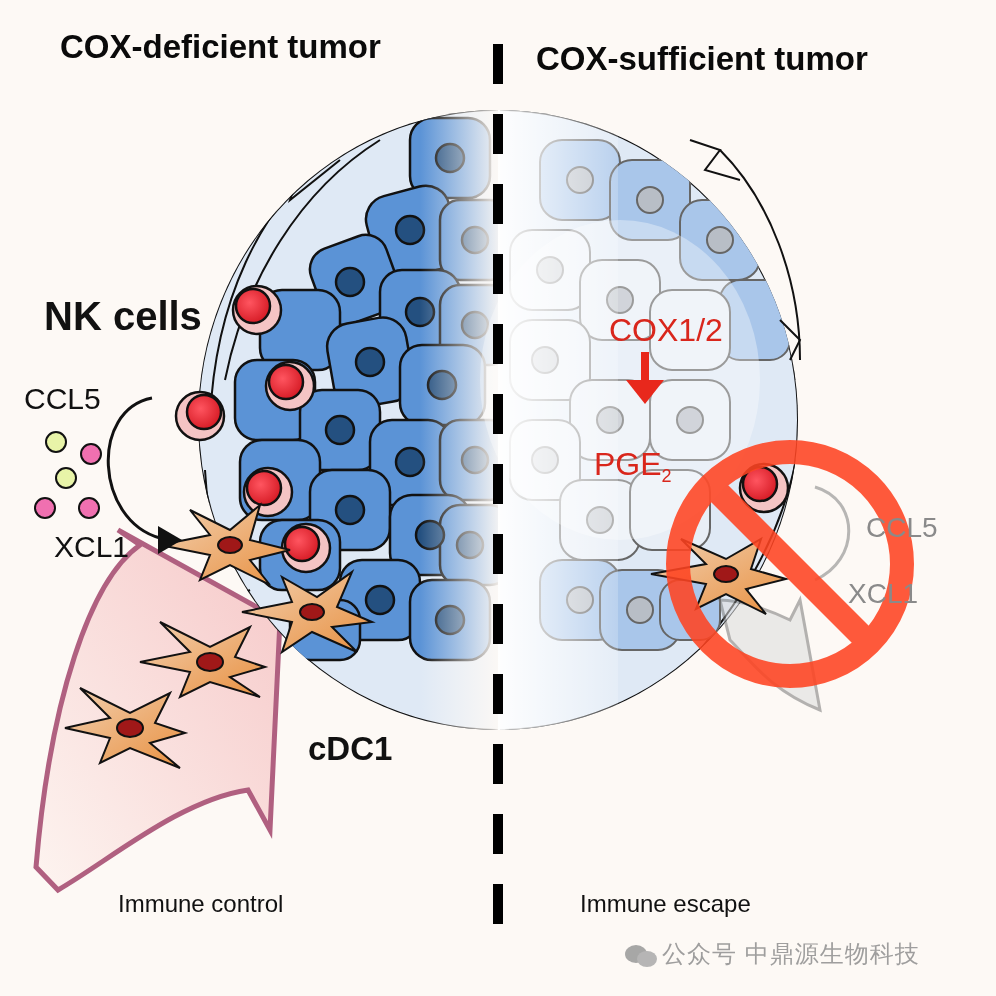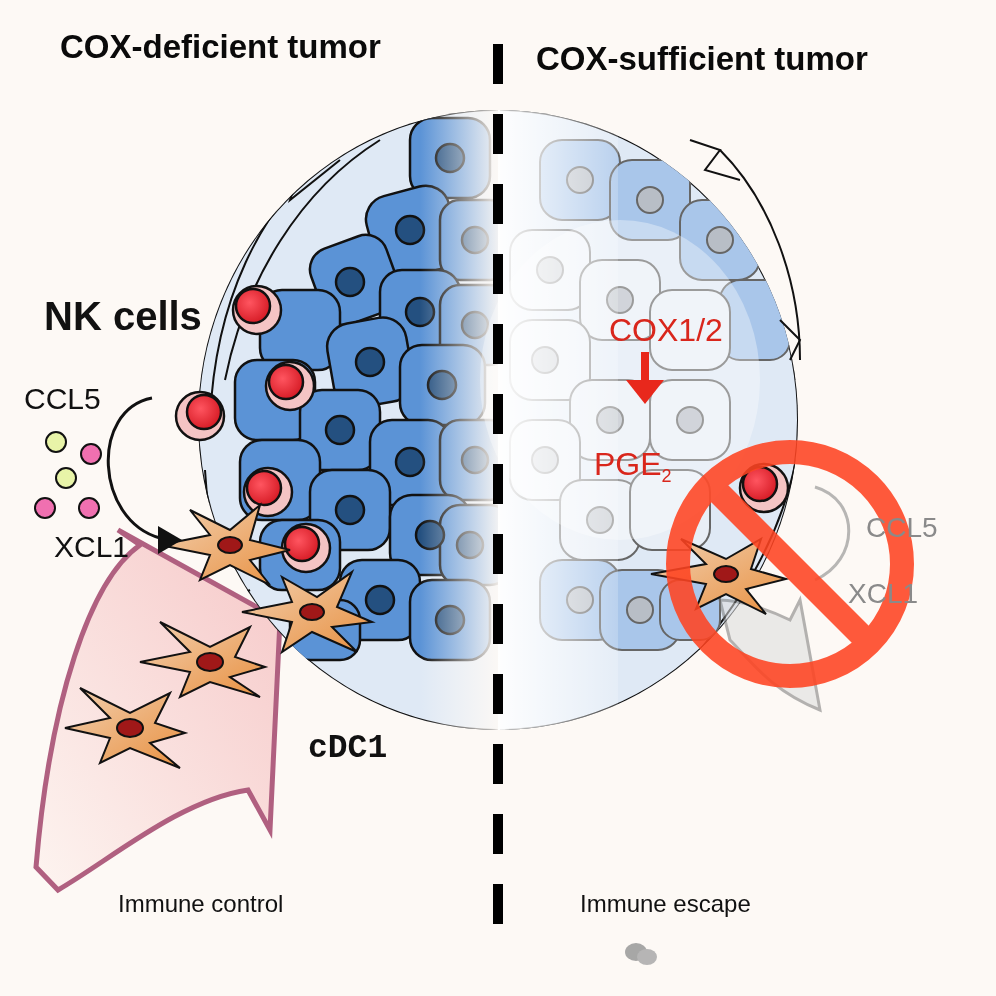--- a/index.html
+++ b/index.html
@@ -245,28 +245,28 @@
     <path d="M 780 320 L 800 340 L 790 360"></path>
   </g>
 </svg>
 
 <div class="abs title" style="left:60px;">COX-deficient tumor</div>
 <div class="abs title" style="left:536px;margin-top:12px;">COX-sufficient tumor</div>
 
 <div class="abs lbl bold" style="left:44px; top:294px; font-size:40px;">NK cells</div>
 <div class="abs lbl" style="left:24px; top:382px; font-size:30px;">CCL5</div>
 <div class="abs lbl" style="left:54px; top:530px; font-size:30px;">XCL1</div>
-<div class="abs lbl bold" style="left:308px; top:730px; font-size:33px;font-family:Liberation Mono, monospace;">cDC1</div>
+<div class="abs lbl bold" style="left:308px; top:730px; font-size:33px;">cDC1</div>
 
 <div class="abs lbl red" style="left:563px; top:312px; font-size:32px;margin-left:46px;">COX1/2</div>
 <div class="abs lbl red" style="left:594px; top:418px; font-size:32px;margin-top:28px;"><span>PGE</span><sub>2</sub></div>
 <div class="abs lbl grey" style="left:866px; top:512px; font-size:28px;">CCL5</div>
 <div class="abs lbl grey" style="left:848px; top:578px; font-size:28px;">XCL1</div>
 
 <div class="abs bottom" style="left:118px;">Immune control</div>
 <div class="abs bottom" style="left:580px;">Immune escape</div>
 
 <div class="abs wm">
   <svg class="wm-icon" viewBox="0 0 34 24">
     <ellipse cx="12" cy="10" rx="11" ry="9" fill="#999"></ellipse>
     <ellipse cx="23" cy="15" rx="10" ry="8" fill="#aaa"></ellipse>
-  </svg>
+  </svg><span>公众号 中鼎源生物科技</span>
 </div>
 
 </body></html>

